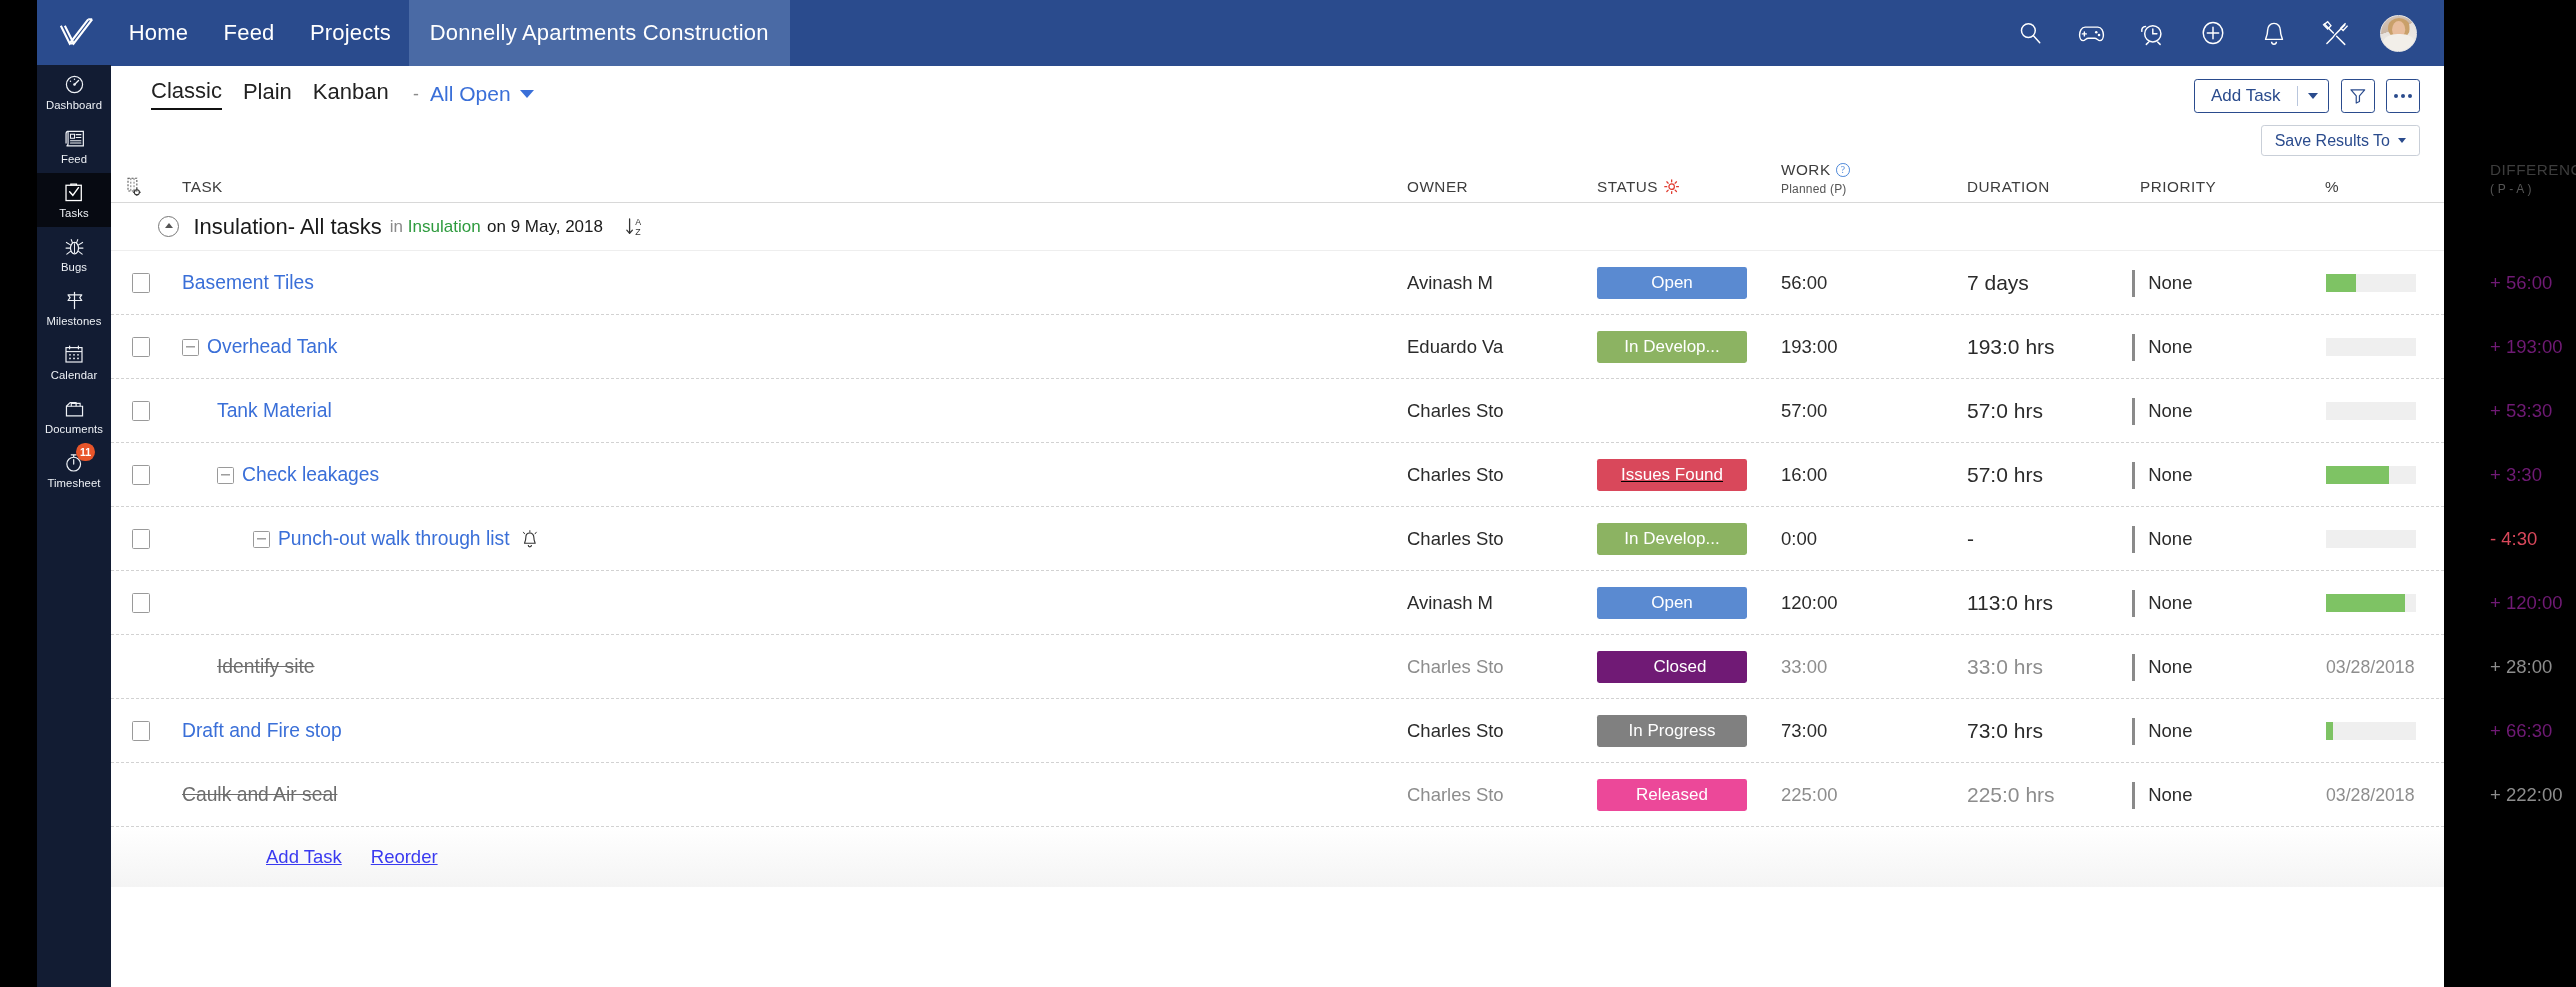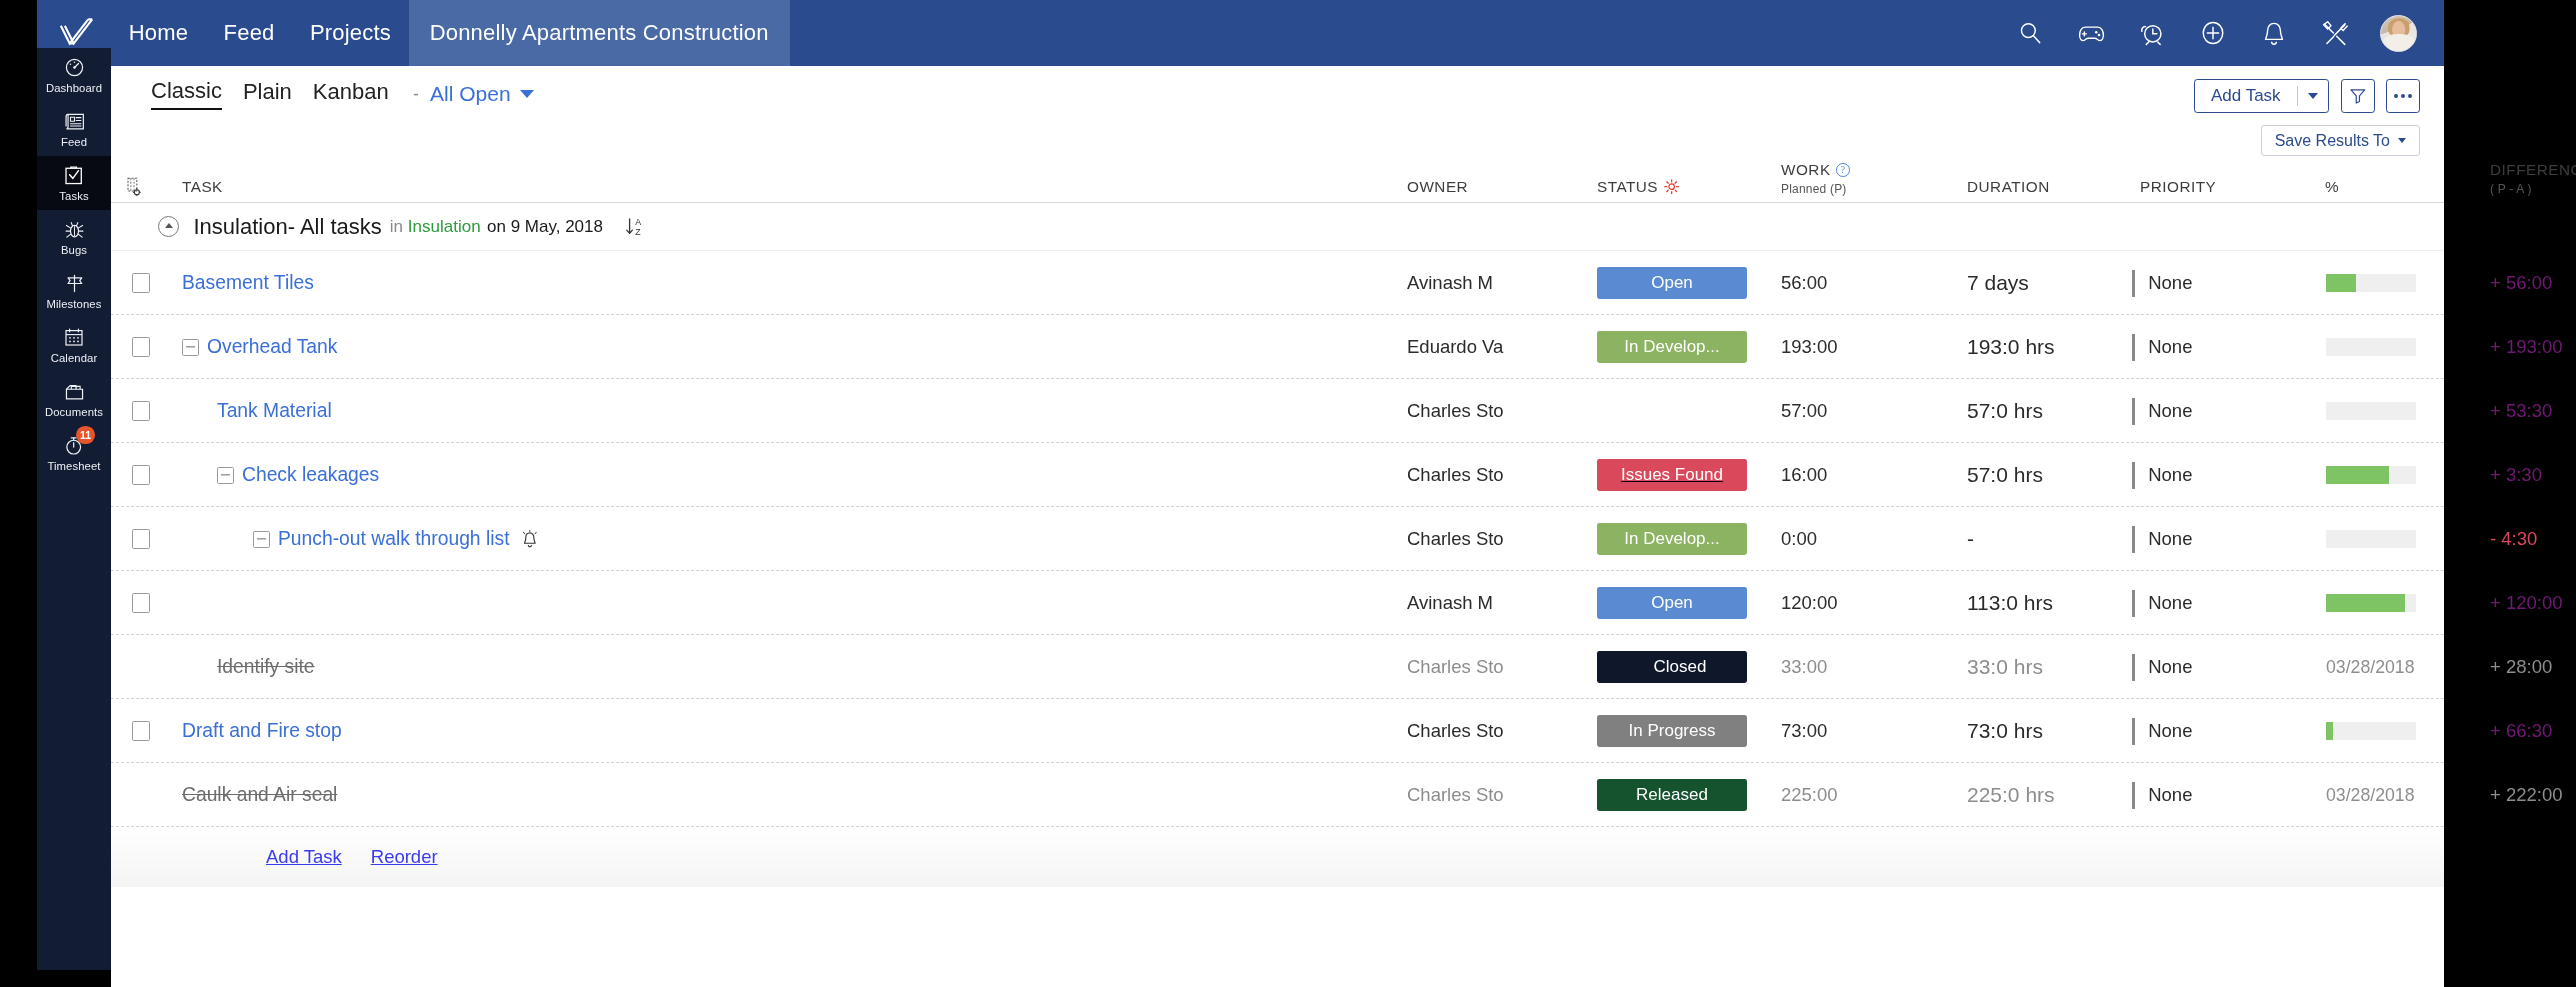--- a/index.html
+++ b/index.html
@@ -74,21 +74,21 @@
     clip-path: polygon(0 0,100% 0,100% 100%,72% 100%,72% 42%,28% 42%,28% 100%,0 100%);
   }
   .avatar .body {
     position: absolute; left: 50%; bottom: -1.6px; transform: translateX(-50%);
     width: 32px; height: 17.7px; border-radius: 46% 46% 0 0;
     background: #f2efe9;
   }
 
   
   .sidebar {
-    position: absolute; left: 37px; top: 48px;
+    position: absolute; left: 37px; top: 65px;
     width: 74px; height: 922px;
     background: #121c33;
   }
   .side-item {
     position: relative;
     width: 74px; height: 54px;
     display: flex; flex-direction: column;
     align-items: center; justify-content: center;
     gap: 4px; cursor: pointer;
     color: #eef1f6;
@@ -814,21 +814,21 @@
             </div>
           </div>
           <div class="row">
             <div class="cell" style="left: 106px;">
               <span class="task-name done">Identify site</span>
             </div>
             <div class="cell" style="left: 1296px;">
               <span class="owner muted">Charles Stor</span>
             </div>
             <div class="cell" style="left: 1486px;">
-              <span class="status" style="background: #0f172a; padding-left: 16px;">Closed</span>
+              <span class="status" style="background: #701a75; padding-left: 16px;">Closed</span>
             </div>
             <div class="cell" style="left: 1670px;">
               <span class="work muted">33:00</span>
             </div>
             <div class="cell" style="left: 1856px;">
               <span class="duration muted">33:0 hrs</span>
             </div>
             <div class="cell" style="left: 2021px;">
               <span class="prio-wrap">
                 <span class="prio-bar"></span>
@@ -877,21 +877,21 @@
             </div>
           </div>
           <div class="row">
             <div class="cell" style="left: 71px;">
               <span class="task-name done">Caulk and Air seal</span>
             </div>
             <div class="cell" style="left: 1296px;">
               <span class="owner muted">Charles Stor</span>
             </div>
             <div class="cell" style="left: 1486px;">
-              <span class="status" style="background: #14532d; text-align: right;">Released</span>
+              <span class="status" style="background: #ec4899; text-align: right;">Released</span>
             </div>
             <div class="cell" style="left: 1670px;">
               <span class="work muted">225:00</span>
             </div>
             <div class="cell" style="left: 1856px;">
               <span class="duration muted">225:0 hrs</span>
             </div>
             <div class="cell" style="left: 2021px;">
               <span class="prio-wrap">
                 <span class="prio-bar"></span>

